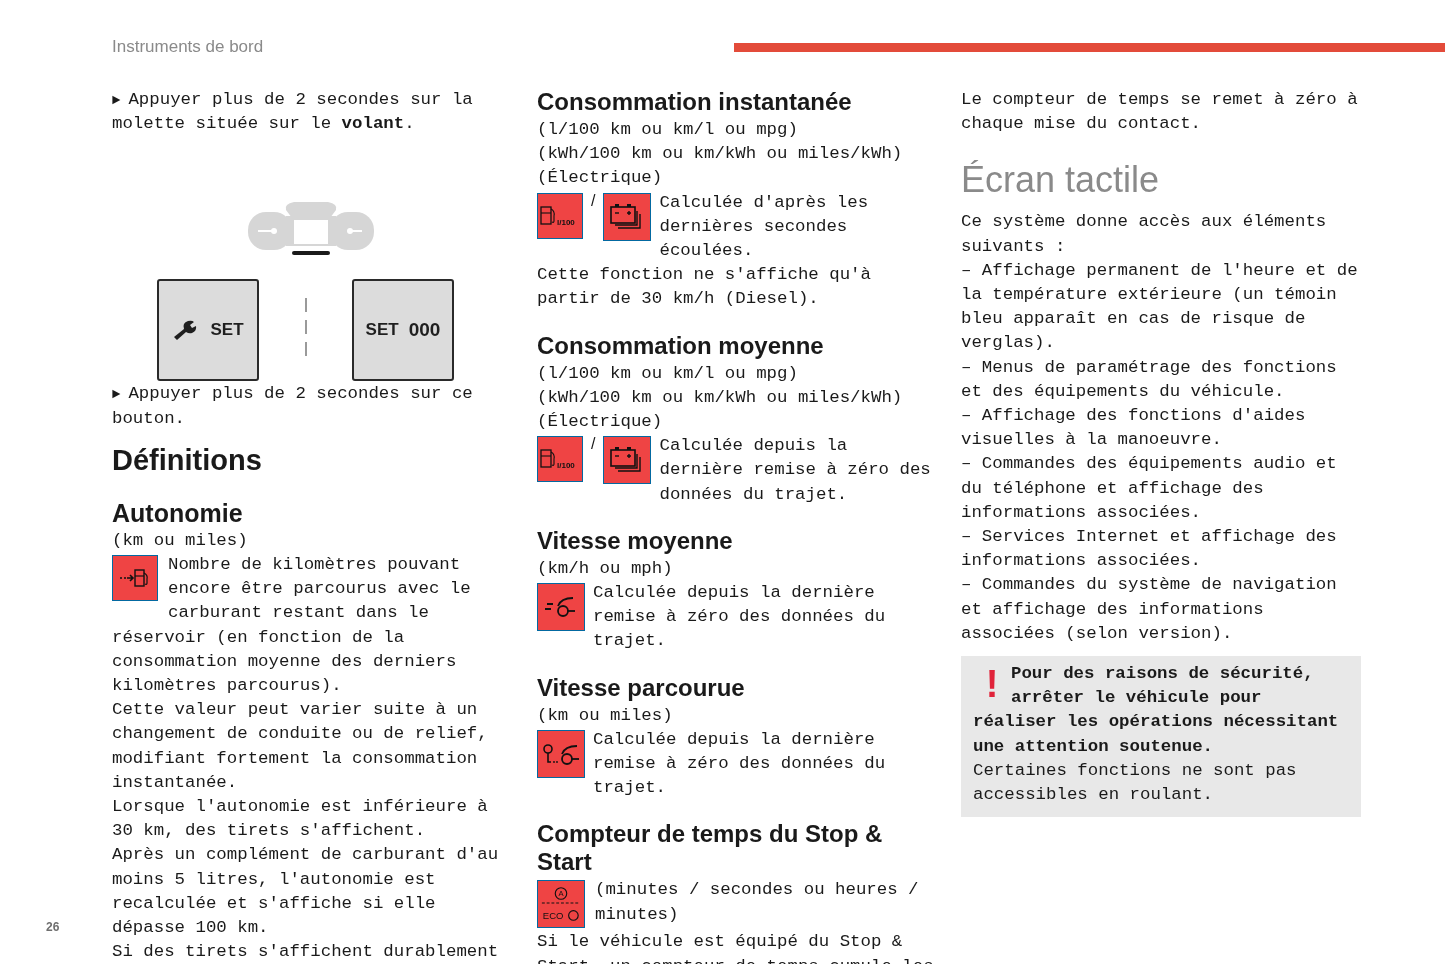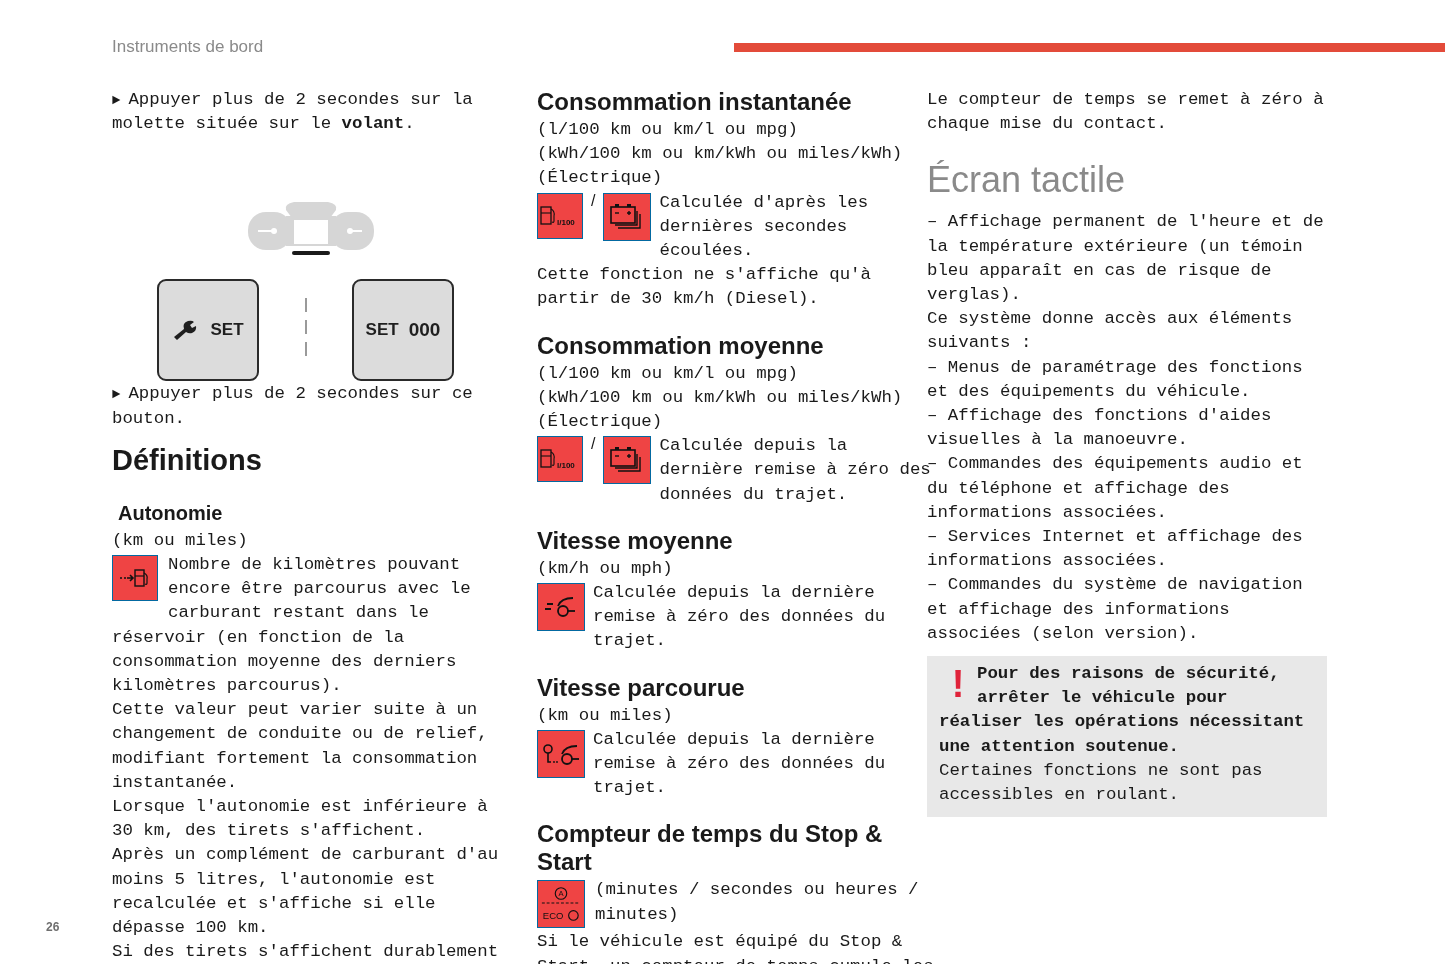--- a/index.html
+++ b/index.html
@@ -6,36 +6,36 @@
   body { width: 1445px; height: 964px; position: relative; overflow: hidden;
          font-family: "Liberation Sans", sans-serif; color: #1a1a1a; }
   .abs { position: absolute; }
   .header-title { left: 112px; top: 37px; font-size: 17px; color: #8a8a8a; }
   .red-bar { left: 734px; top: 43px; width: 711px; height: 9px; background: #e34b3a; }
   .page-num { left: 46px; top: 920px; font-size: 12px; font-weight: bold; color: #6f6f6f; }
 
   .col { position: absolute; top: 88px; font-size: 17.4px; line-height: 24.2px; }
   .col1 { left: 112px; width: 400px; }
   .col2 { left: 537px; width: 400px; }
-  .col3 { left: 927px; width: 400px; }
+  .col3 { left: 961px; width: 400px; }
 
   p { margin: 0; font-family: Liberation Mono, monospace; }
   .bullet-arrow { font-size: 14px; margin-right: 8px; }
   b { font-weight: bold; }
 
   .h-big { font-size: 29px; font-weight: bold; line-height: 34px; margin: 12px 0 0 0; }
-  .h-sub { font-size: 20px; font-weight: bold; line-height: 28px; margin: 22px 0 2px 6px; }
+  .h-sub { font-size: 25px; font-weight: bold; line-height: 28px; margin: 22px 0 2px 0; }
   .h-sec { font-size: 24px; font-weight: bold; line-height: 28px; margin: 0 0 2px 0; }
   .h-sec.gap { margin-top: 20px; }
   .h-ecran { font-size: 36px; color: #8a8a8a; line-height: 44px; margin: 22px 0 8px 0; font-weight: normal; }
 
   .diagram { position: relative; width: 400px; height: 240px; margin-top: 0; }
   .cluster { position: absolute; left: 134px; top: 64px; }
   .btn-box { position: absolute; top: 143px; width: 102px; height: 102px; background: #dcdcdc;
-             border: 2px solid #2a2a2a; border-radius: 9px; display: flex; align-items: center;
+             border: 2px solid #2a2a2a; border-radius: 3px; display: flex; align-items: center;
              justify-content: center; font-weight: bold; font-size: 17px; color: #1f1f1f; box-sizing: border-box; }
   .btn-left { left: 45px; }
   .btn-right { left: 240px; }
   .dash-sep { position: absolute; left: 193px; top: 162px; width: 2px; height: 64px;
               background: repeating-linear-gradient(to bottom, #9a9a9a 0 14px, transparent 14px 22px); }
 
   .icon-box { display: inline-flex; align-items: center; justify-content: center;
               width: 46px; height: 46px; border: 1px solid #0369a1; box-sizing: border-box;
               background: #ef4444; vertical-align: top; }
   .float-icon { float: left; margin: 2px 10px 2px 0; }
@@ -222,22 +222,22 @@
     </span>
     <p>(minutes / secondes ou heures / minutes)</p>
   </div>
   <div class="clear"></div>
   <p>Si le véhicule est équipé du Stop &amp; Start, un compteur de temps cumule les durées de mise en mode STOP au cours du trajet.</p>
 </div>
 
 <div class="col col3">
   <p>Le compteur de temps se remet à zéro à chaque mise du contact.</p>
   <h1 class="h-ecran">Écran tactile</h1>
+  <p>Ce système donne accès aux éléments suivants :</p>
   <p>–  Affichage permanent de l'heure et de la température extérieure (un témoin bleu apparaît en cas de risque de verglas).</p>
-  <p>Ce système donne accès aux éléments suivants :</p>
   <p>–  Menus de paramétrage des fonctions et des équipements du véhicule.</p>
   <p>–  Affichage des fonctions d'aides visuelles à la manoeuvre.</p>
   <p>–  Commandes des équipements audio et du téléphone et affichage des informations associées.</p>
   <p>–  Services Internet et affichage des informations associées.</p>
   <p>–  Commandes du système de navigation et affichage des informations associées (selon version).</p>
 
   <div class="warn-box">
     <span class="warn-mark">!</span>
     <p><b>Pour des raisons de sécurité, arrêter le véhicule pour réaliser les opérations nécessitant une attention soutenue.</b></p>
     <p>Certaines fonctions ne sont pas accessibles en roulant.</p>

